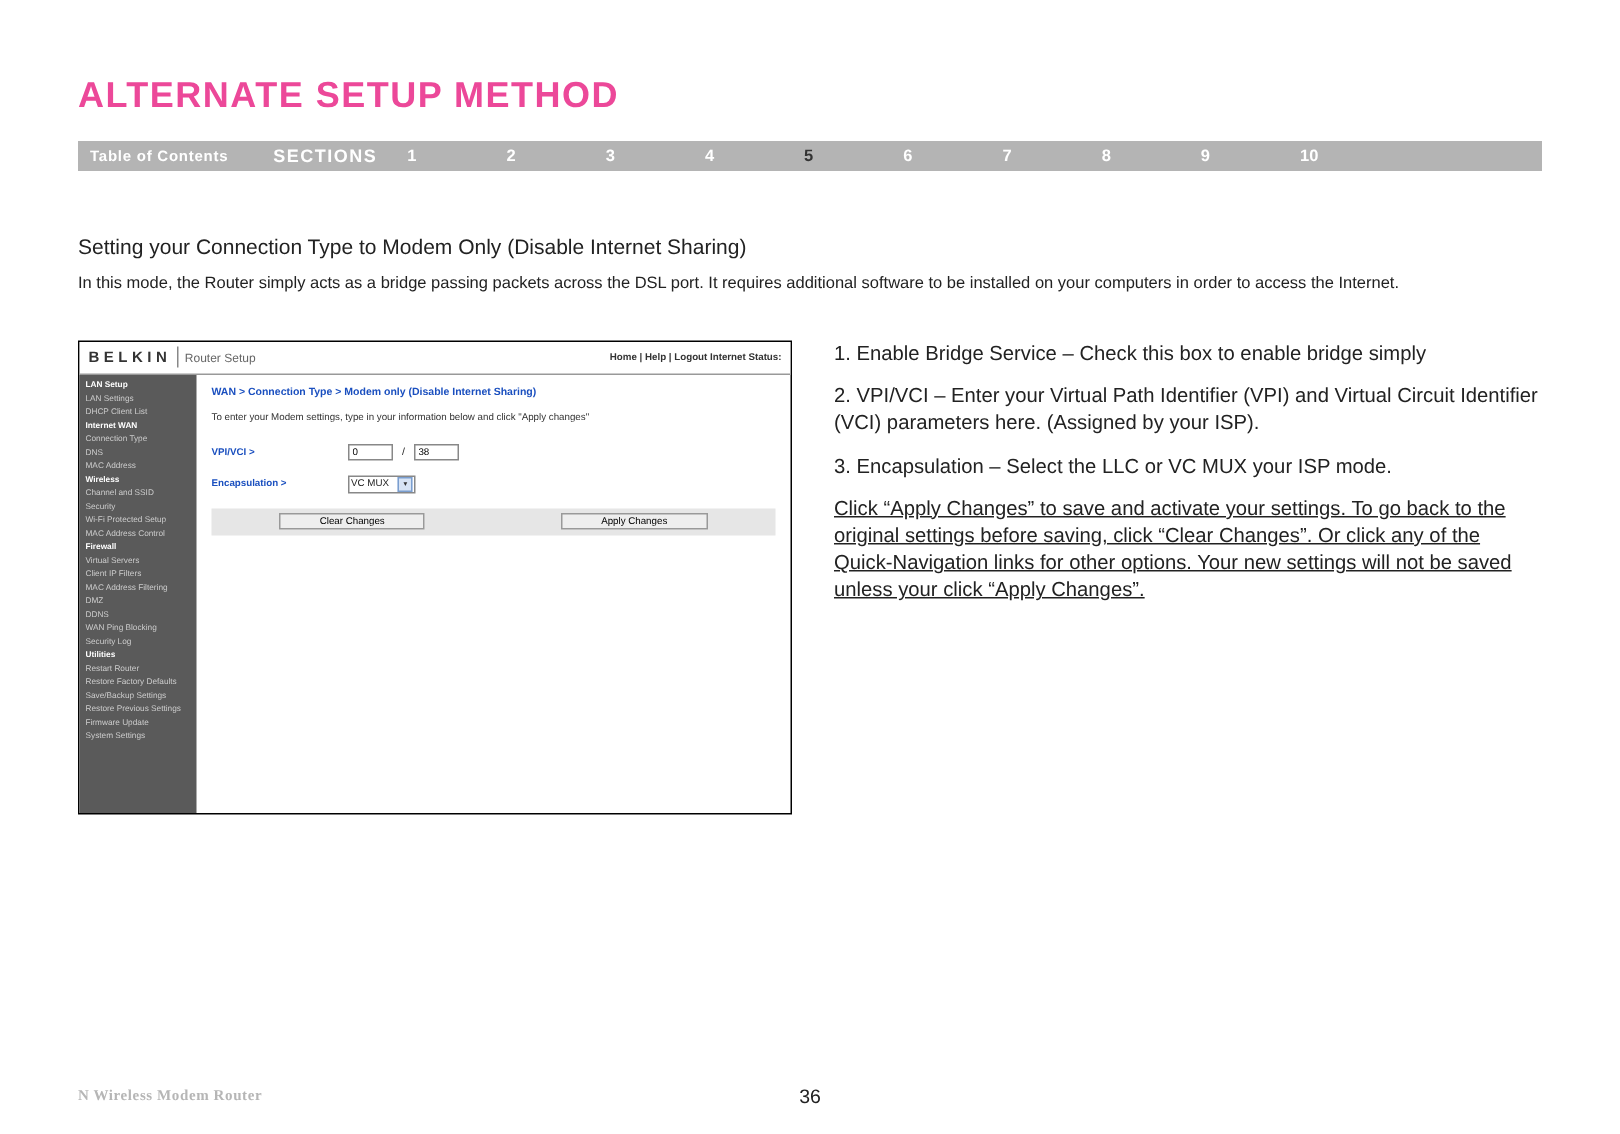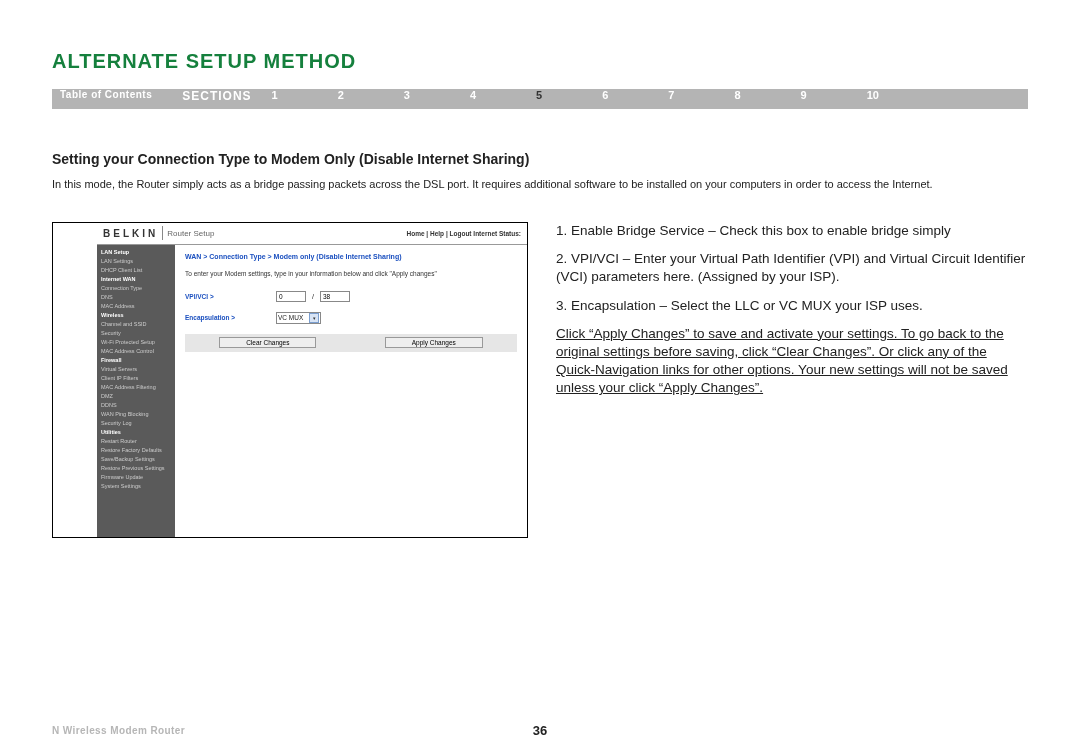--- a/index.html
+++ b/index.html
@@ -8,30 +8,31 @@
     background: #fff;
     width: 1080px;
     height: 756px;
     position: relative;
     color: #222;
   }
   .page {
     padding: 50px 52px 0 52px;
   }
   .title {
-    font-size: 20px;
-    font-weight: bold;
-    color: #15803d;
+    font-size: 24px;
+    font-weight: bold;
+    color: #ec4899;
     letter-spacing: 1px;
     margin-bottom: 16px;
   }
   .navbar {
     background: #b4b4b4;
     height: 20px;
     display: flex;
+    align-items: center;
     font-size: 10px;
     color: #fff;
     padding: 0 8px;
     margin-bottom: 42px;
   }
   .navbar .toc {
     font-weight: bold;
     letter-spacing: 0.5px;
     margin-right: 30px;
     color: #fff;
@@ -47,42 +48,41 @@
     color: #fff;
     font-weight: bold;
     margin-right: 60px;
     font-size: 11px;
   }
   .navbar .num.active {
     color: #333;
   }
   .setting-heading {
     font-size: 14px;
-    font-weight: bold;
+    font-weight: normal;
     margin-bottom: 10px;
   }
   .intro-para {
     font-size: 11px;
     line-height: 1.35;
     margin-bottom: 30px;
     max-width: 960px;
   }
   .two-col {
     display: flex;
     gap: 28px;
   }
   .screenshot {
     border: 1px solid #000;
     width: 476px;
     height: 316px;
     background: #fff;
     font-size: 7px;
     position: relative;
     overflow: hidden;
-    padding-left: 44px;
   }
   .ss-header {
     height: 22px;
     background: #fff;
     border-bottom: 1px solid #999;
     display: flex;
     align-items: center;
     justify-content: space-between;
     padding: 0 6px;
   }
@@ -188,27 +188,28 @@
     left: 52px;
     right: 52px;
     display:flex;
     align-items:center;
   }
   .footer .prod {
     font-size: 10px;
     font-weight: bold;
     color: #b6b6b6;
     letter-spacing: 0.4px;
+    font-family: Liberation Serif, serif;
   }
   .footer .pnum {
     position:absolute;
     left:50%;
     transform:translateX(-50%);
     font-size: 13px;
-    font-weight: bold;
+    font-weight: normal;
     color:#222;
   }
 </style>
 </head>
 <body>
 
 <div class="page">
   <div class="title">ALTERNATE SETUP METHOD</div>
 
   <div class="navbar">
@@ -289,21 +290,21 @@
             <button class="ss-btn">Clear Changes</button>
             <button class="ss-btn">Apply Changes</button>
           </div>
         </div>
       </div>
     </div>
 
     <div class="rightcol">
       <p class="item"><b>1. Enable Bridge Service – </b><span>Check this box to enable bridge simply</span></p>
       <p class="item"><b>2. VPI/VCI – </b><span>Enter your Virtual Path Identifier (VPI) and Virtual Circuit Identifier (VCI) parameters here. (Assigned by your ISP).</span></p>
-      <p class="item"><b>3. Encapsulation – </b><span>Select the LLC or VC MUX your ISP uses.</span></p>
+      <p class="item"><b>3. Encapsulation – </b><span>Select the LLC or VC MUX your ISP mode.</span></p>
       <p class="item" style="margin-top:4px;text-decoration:underline;"><span>Click “Apply Changes” to save and activate your settings. To go back to the original settings before saving, click “Clear Changes”. Or click any of the Quick-Navigation links for other options. Your new settings will not be saved unless your click “Apply Changes”.</span></p>
     </div>
   </div>
 </div>
 
 <div class="footer">
   <span class="prod">N Wireless Modem Router</span>
   <span class="pnum">36</span>
 </div>
 

